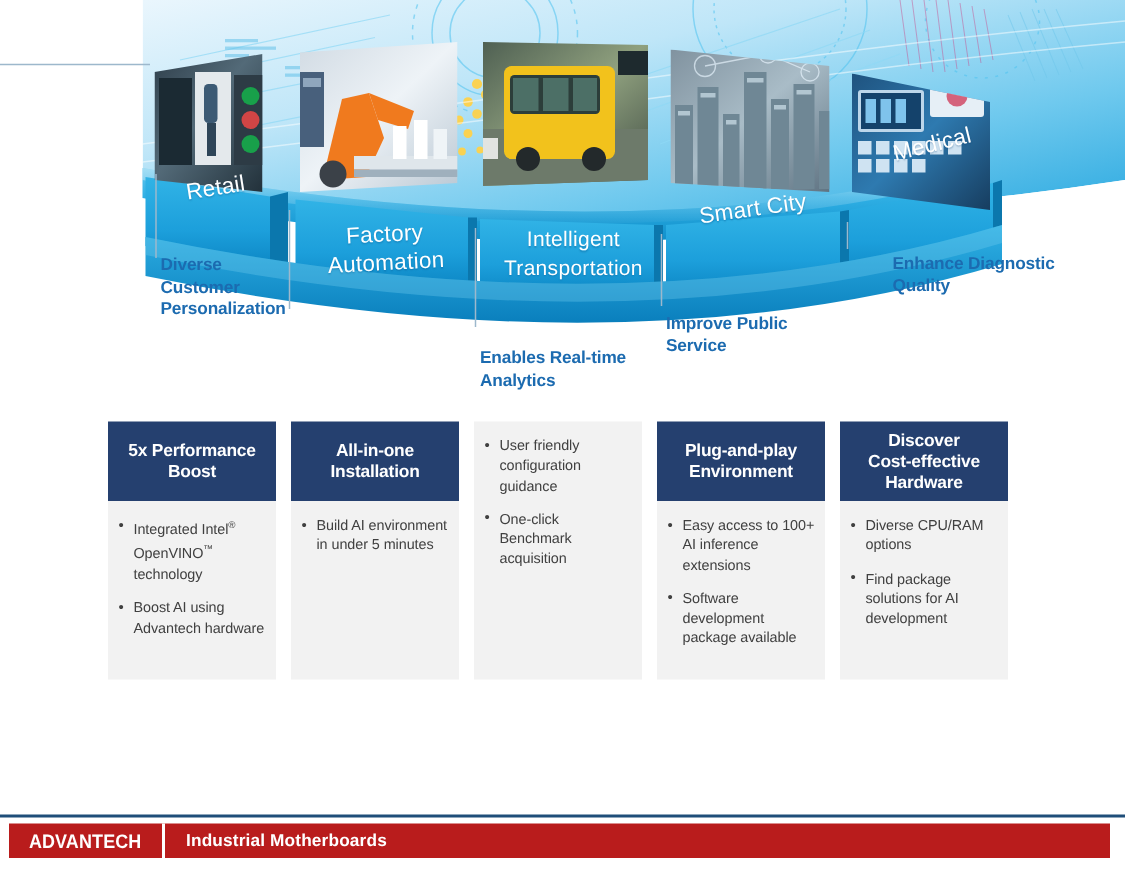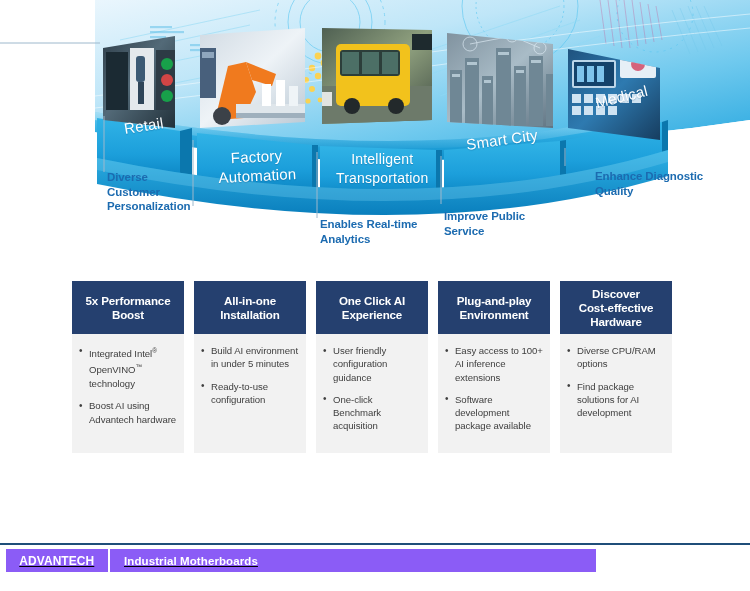--- a/index.html
+++ b/index.html
@@ -116,26 +116,25 @@
     left: 0;
     top: 543px;
     width: 750px;
     height: 2px;
     background: #1F4E79;
   }
   #footer-bar {
     position: absolute;
     left: 6px;
     top: 549px;
-    width: 590px;
+    width: 734px;
     height: 23px;
-    background: #8b5cf6;
+    background: #b91c1c;
     display: flex;
     align-items: center;
-    text-decoration: underline;
   }
   #logo-cell {
     width: 104px;
     height: 23px;
     display: flex;
     align-items: center;
     justify-content: center;
     border-right: 2px solid #ffffff;
     box-sizing: border-box;
   }
@@ -439,21 +438,21 @@
     <span>Transportation</span>
   </div>
   <div class="ribbon-label" style="left:466px; top:131px; transform:rotate(-8deg); font-size:15px;">Smart City</div>
   <div class="ribbon-label" style="left:595px; top:88px; transform:rotate(-14deg); font-size:15px;">Medical</div>
 
   <div class="caption" style="left:107px; top:170px;">
     <span>Diverse</span><br>
     <span>Customer</span><br>
     <span>Personalization</span>
   </div>
-  <div class="caption" style="left:320px; top:217px;">
+  <div class="caption" style="left:320px; top:232px;">
     <span>Enables Real-time</span><br>
     <span>Analytics</span>
   </div>
   <div class="caption" style="left:444px; top:209px;">
     <span>Improve Public</span><br>
     <span>Service</span>
   </div>
   <div class="caption" style="left:595px; top:169px;">
     <span>Enhance Diagnostic</span><br>
     <span>Quality</span>
@@ -480,32 +479,25 @@
   <div class="card">
     <div class="card-head">
       <div>
         <span>All-in-one</span><br>
         <span>Installation</span>
       </div>
     </div>
     <div class="card-body">
       <ul class="bullet-list">
         <li>Build AI environment in under 5 minutes</li>
-        <li>Ready-to-use configuration</li>
       </ul>
     </div>
   </div>
 
   <div class="card">
-    <div class="card-head">
-      <div>
-        <span>One Click AI</span><br>
-        <span>Experience</span>
-      </div>
-    </div>
     <div class="card-body">
       <ul class="bullet-list">
         <li>User friendly configuration guidance</li>
         <li>One-click Benchmark acquisition</li>
       </ul>
     </div>
   </div>
 
   <div class="card">
     <div class="card-head">

